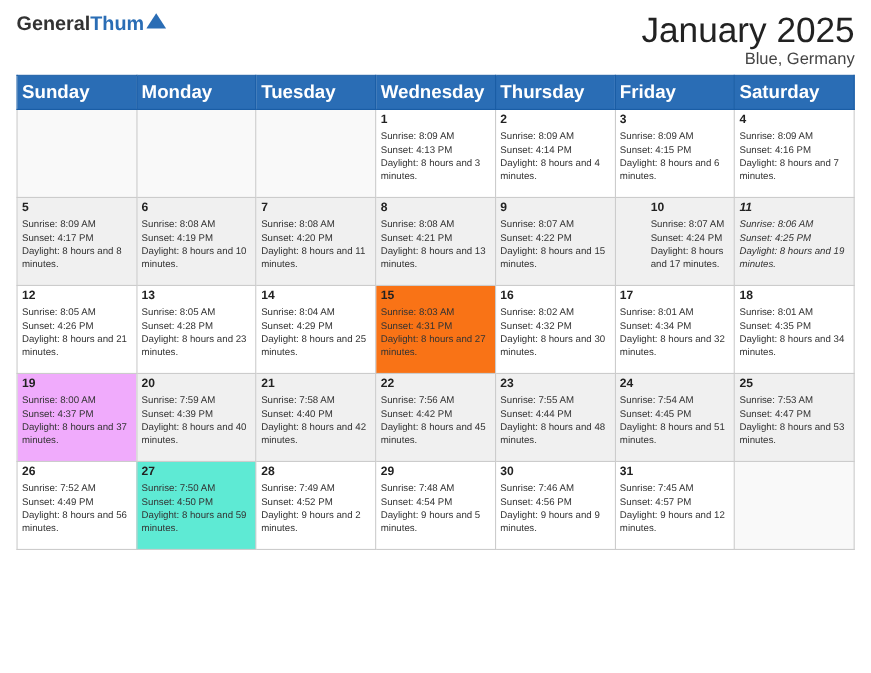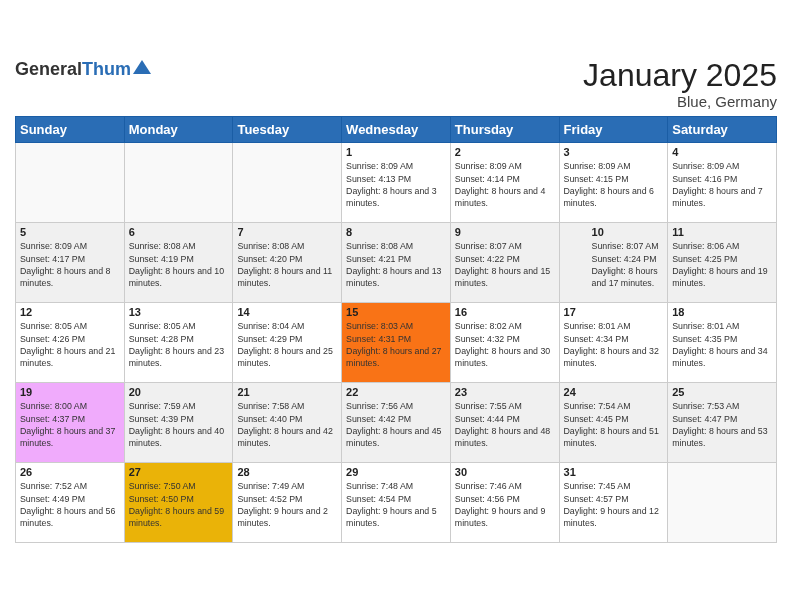--- a/index.html
+++ b/index.html
@@ -13,21 +13,20 @@
     .page {
       width: 792px;
       height: 612px;
       padding: 10px 15px 10px 15px;
     }
     .header {
       display: flex;
       justify-content: space-between;
       align-items: flex-start;
       margin-bottom: 6px;
-      margin-top: 48px;
     }
     .logo {
       display: flex;
       flex-direction: column;
       align-items: flex-start;
     }
     .logo-text {
       display: flex;
       align-items: center;
       font-size: 18px;
@@ -56,21 +55,21 @@
     .calendar {
       width: 100%;
       border-collapse: collapse;
       font-size: 9.5px;
     }
     .calendar th {
       background: #2a6db5;
       color: #fff;
       padding: 5px 4px;
       text-align: left;
-      font-size: 13px;
+      font-size: 17px;
       font-weight: bold;
       border: 1px solid #1a5da5;
     }
     .calendar td {
       border: 1px solid #ccc;
       vertical-align: top;
       padding: 3px 4px;
       width: calc(100% / 7);
       background: #fff;
       min-height: 80px;
@@ -186,21 +185,21 @@
             <div class="day-info" style="white-space: pre-line;">Sunrise: 8:07 AM
 Sunset: 4:22 PM
 Daylight: 8 hours and 15 minutes.</div>
           </td>
           <td style="background: rgb(240, 240, 240); padding-left: 32px;">
             <span class="day-num">10</span>
             <div class="day-info" style="white-space: pre-line;">Sunrise: 8:07 AM
 Sunset: 4:24 PM
 Daylight: 8 hours and 17 minutes.</div>
           </td>
-          <td style="background: rgb(240, 240, 240);">
+          <td style="background: rgb(240, 240, 240); font-style: italic;">
             <span class="day-num">11</span>
             <div class="day-info" style="white-space: pre-line;">Sunrise: 8:06 AM
 Sunset: 4:25 PM
 Daylight: 8 hours and 19 minutes.</div>
           </td>
         </tr>
         <tr>
           <td style="background: rgb(255, 255, 255);">
             <span class="day-num">12</span>
             <div class="day-info" style="white-space: pre-line;">Sunrise: 8:05 AM
@@ -288,21 +287,21 @@
 Daylight: 8 hours and 53 minutes.</div>
           </td>
         </tr>
         <tr>
           <td style="background: rgb(255, 255, 255);">
             <span class="day-num">26</span>
             <div class="day-info" style="white-space: pre-line;">Sunrise: 7:52 AM
 Sunset: 4:49 PM
 Daylight: 8 hours and 56 minutes.</div>
           </td>
-          <td style="background: #eab308; margin-top: 28px;">
+          <td style="background: #5eead4; margin-top: 28px;">
             <span class="day-num">27</span>
             <div class="day-info" style="white-space: pre-line;">Sunrise: 7:50 AM
 Sunset: 4:50 PM
 Daylight: 8 hours and 59 minutes.</div>
           </td>
           <td style="background: rgb(255, 255, 255);">
             <span class="day-num">28</span>
             <div class="day-info" style="white-space: pre-line;">Sunrise: 7:49 AM
 Sunset: 4:52 PM
 Daylight: 9 hours and 2 minutes.</div>

